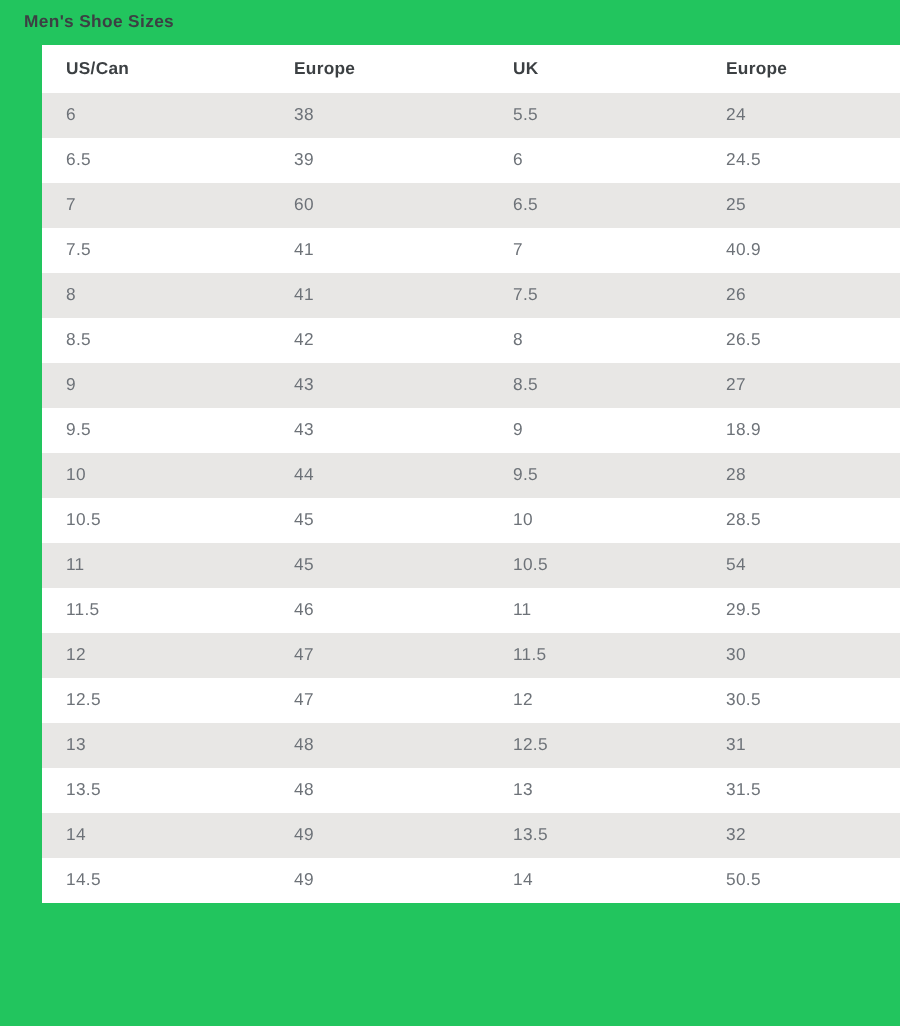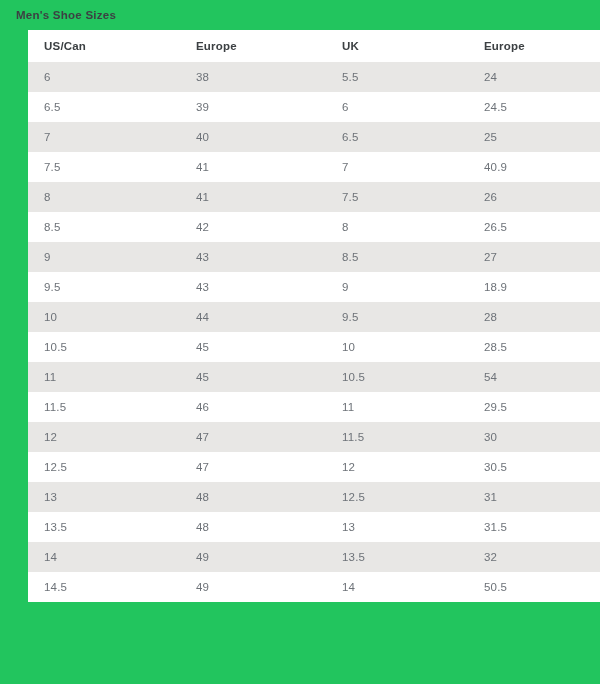--- a/index.html
+++ b/index.html
@@ -109,21 +109,21 @@
           <td>24</td>
         </tr>
         <tr class="even">
           <td>6.5</td>
           <td>39</td>
           <td>6</td>
           <td>24.5</td>
         </tr>
         <tr class="odd">
           <td>7</td>
-          <td>40</td>
+          <td>60</td>
           <td>6.5</td>
           <td>25</td>
         </tr>
         <tr class="even">
           <td>7.5</td>
           <td>41</td>
           <td>7</td>
           <td>40.9</td>
         </tr>
         <tr class="odd">

